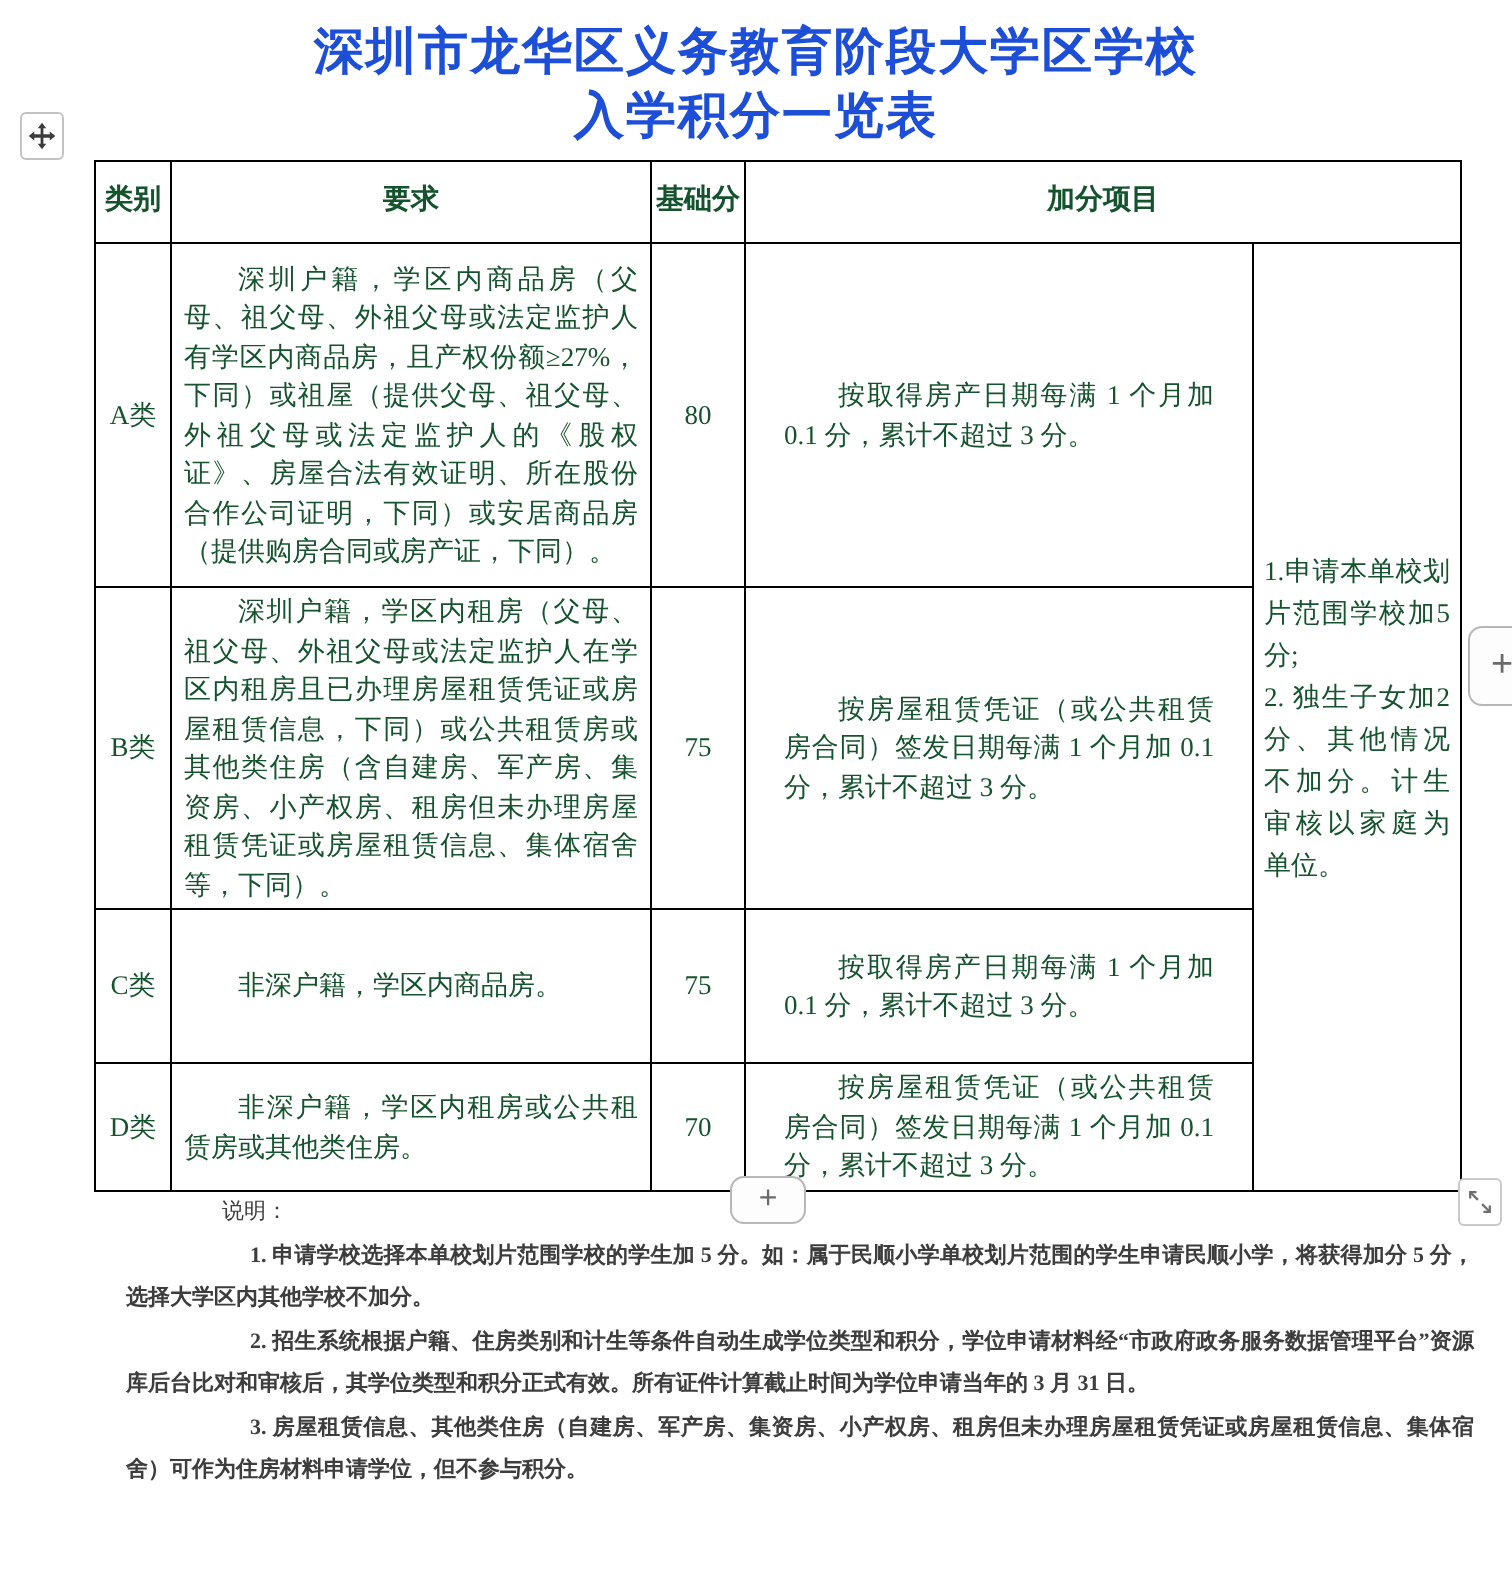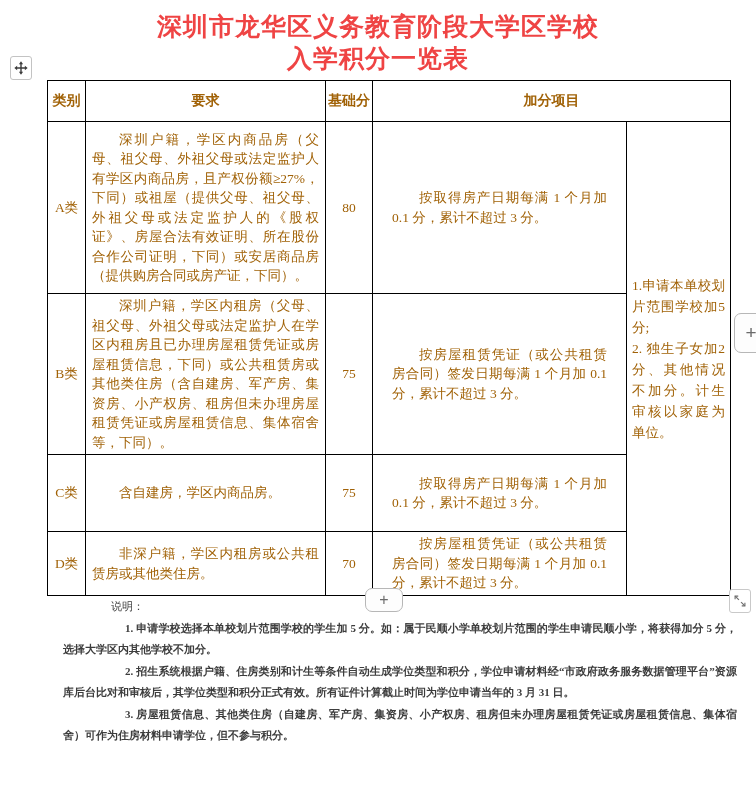--- a/index.html
+++ b/index.html
@@ -16,21 +16,21 @@
 
   
   .title {
     position: absolute;
     top: 10px; left: 0; width: 756px;
     text-align: center;
     font-family: "Liberation Sans", "DejaVu Sans", sans-serif;
     font-weight: bold;
     font-size: 25px;
     line-height: 32px;
-    color: #ef4444;
+    color: #1d4ed8;
     letter-spacing: 1px;
   }
 
   
   .move-handle {
     position: absolute;
     left: 10px; top: 56px;
     width: 22px; height: 24px;
     border: 1px solid #c3c3c3;
     border-radius: 3px;
@@ -41,21 +41,21 @@
 
   
   table.score-table {
     position: absolute;
     left: 47px; top: 80px;
     width: 683px;
     border-collapse: collapse;
     table-layout: fixed;
     font-size: 13.5px;
     line-height: 19.5px;
-    color: #a16207;
+    color: #14532d;
   }
   table.score-table th, table.score-table td {
     border: 1.5px solid #000000;
     vertical-align: middle;
     overflow: hidden;
   }
   table.score-table th {
     font-weight: bold;
     text-align: center;
     font-size: 14px;
@@ -154,21 +154,21 @@
       </td>
     </tr>
     <tr class="h-b">
       <td class="c-cat">B类</td>
       <td class="c-req">深圳户籍，学区内租房（父母、祖父母、外祖父母或法定监护人在学区内租房且已办理房屋租赁凭证或房屋租赁信息，下同）或公共租赁房或其他类住房（含自建房、军产房、集资房、小产权房、租房但未办理房屋租赁凭证或房屋租赁信息、集体宿舍等，下同）。</td>
       <td class="c-score">75</td>
       <td class="c-bonus">按房屋租赁凭证（或公共租赁房合同）签发日期每满 1 个月加 0.1 分，累计不超过 3 分。</td>
     </tr>
     <tr class="h-c">
       <td class="c-cat">C类</td>
-      <td class="c-req">含自建房，学区内商品房。</td>
+      <td class="c-req">非深户籍，学区内商品房。</td>
       <td class="c-score">75</td>
       <td class="c-bonus">按取得房产日期每满 1 个月加 0.1 分，累计不超过 3 分。</td>
     </tr>
     <tr class="h-d">
       <td class="c-cat">D类</td>
       <td class="c-req">非深户籍，学区内租房或公共租赁房或其他类住房。</td>
       <td class="c-score">70</td>
       <td class="c-bonus">按房屋租赁凭证（或公共租赁房合同）签发日期每满 1 个月加 0.1 分，累计不超过 3 分。</td>
     </tr>
   </tbody>

